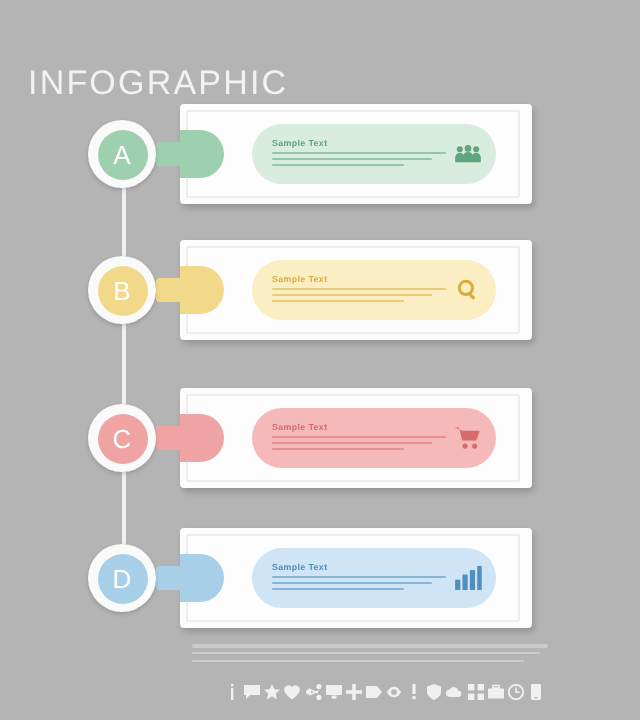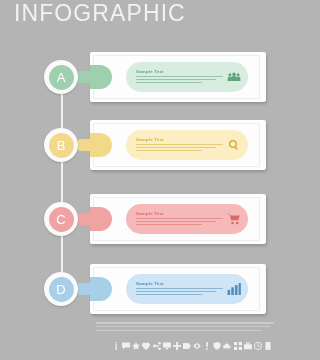--- a/index.html
+++ b/index.html
@@ -7,22 +7,22 @@
     width: 280px; height: 360px;
     overflow: hidden;
   }
   body {
     background: #b4b4b4;
     font-family: "Liberation Sans", sans-serif;
     position: relative;
   }
   #page-title {
     position: absolute;
-    left: 14px; top: 0;
-    font-size: 23px;
+    left: 14px; top: 32px;
+    font-size: 17px;
     letter-spacing: 1.1px;
     color: #f2f2f2;
     font-weight: 400;
   }
   #rows { position: absolute; left: 0; top: 0; width: 280px; height: 320px; }
 
   .connector {
     position: absolute;
     left: 61px;
     width: 2px;

